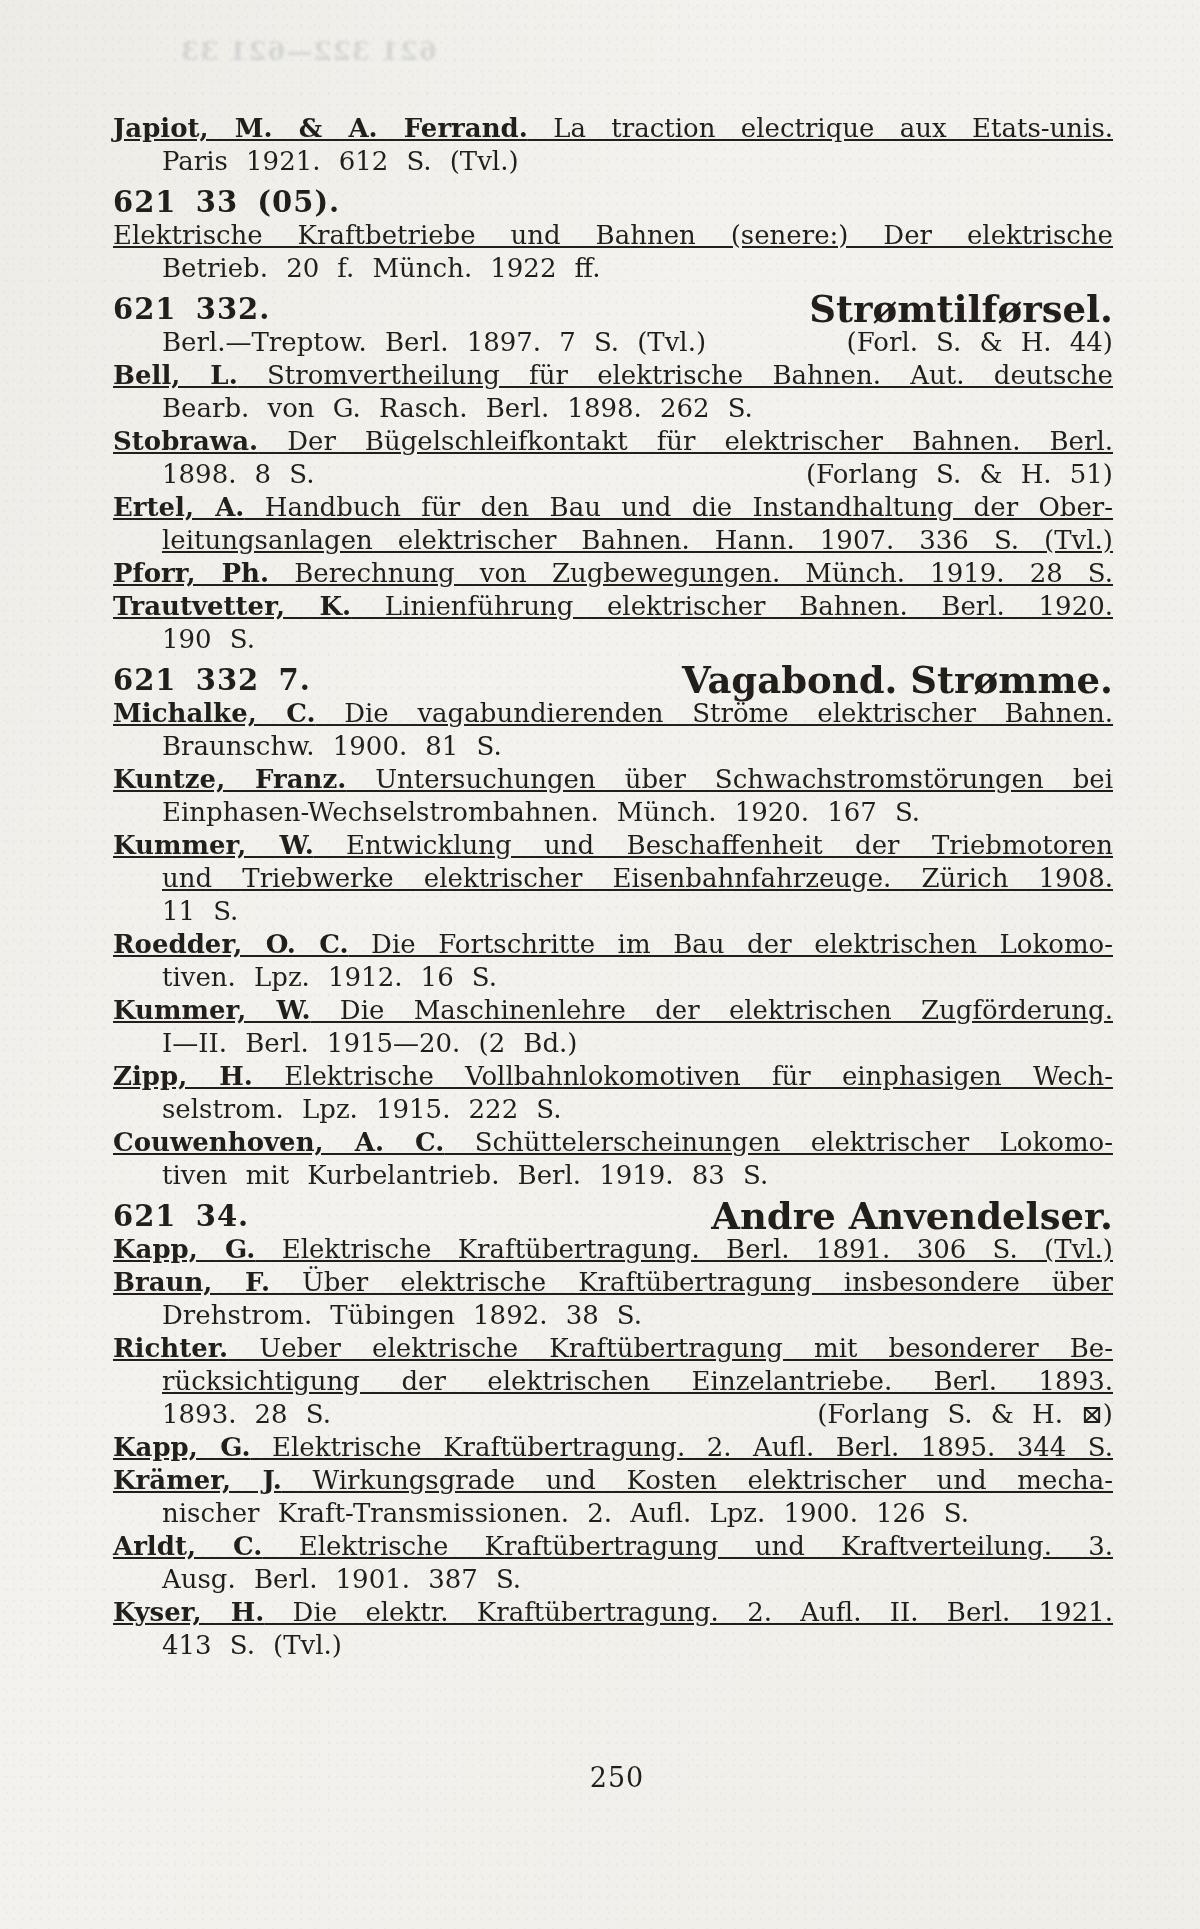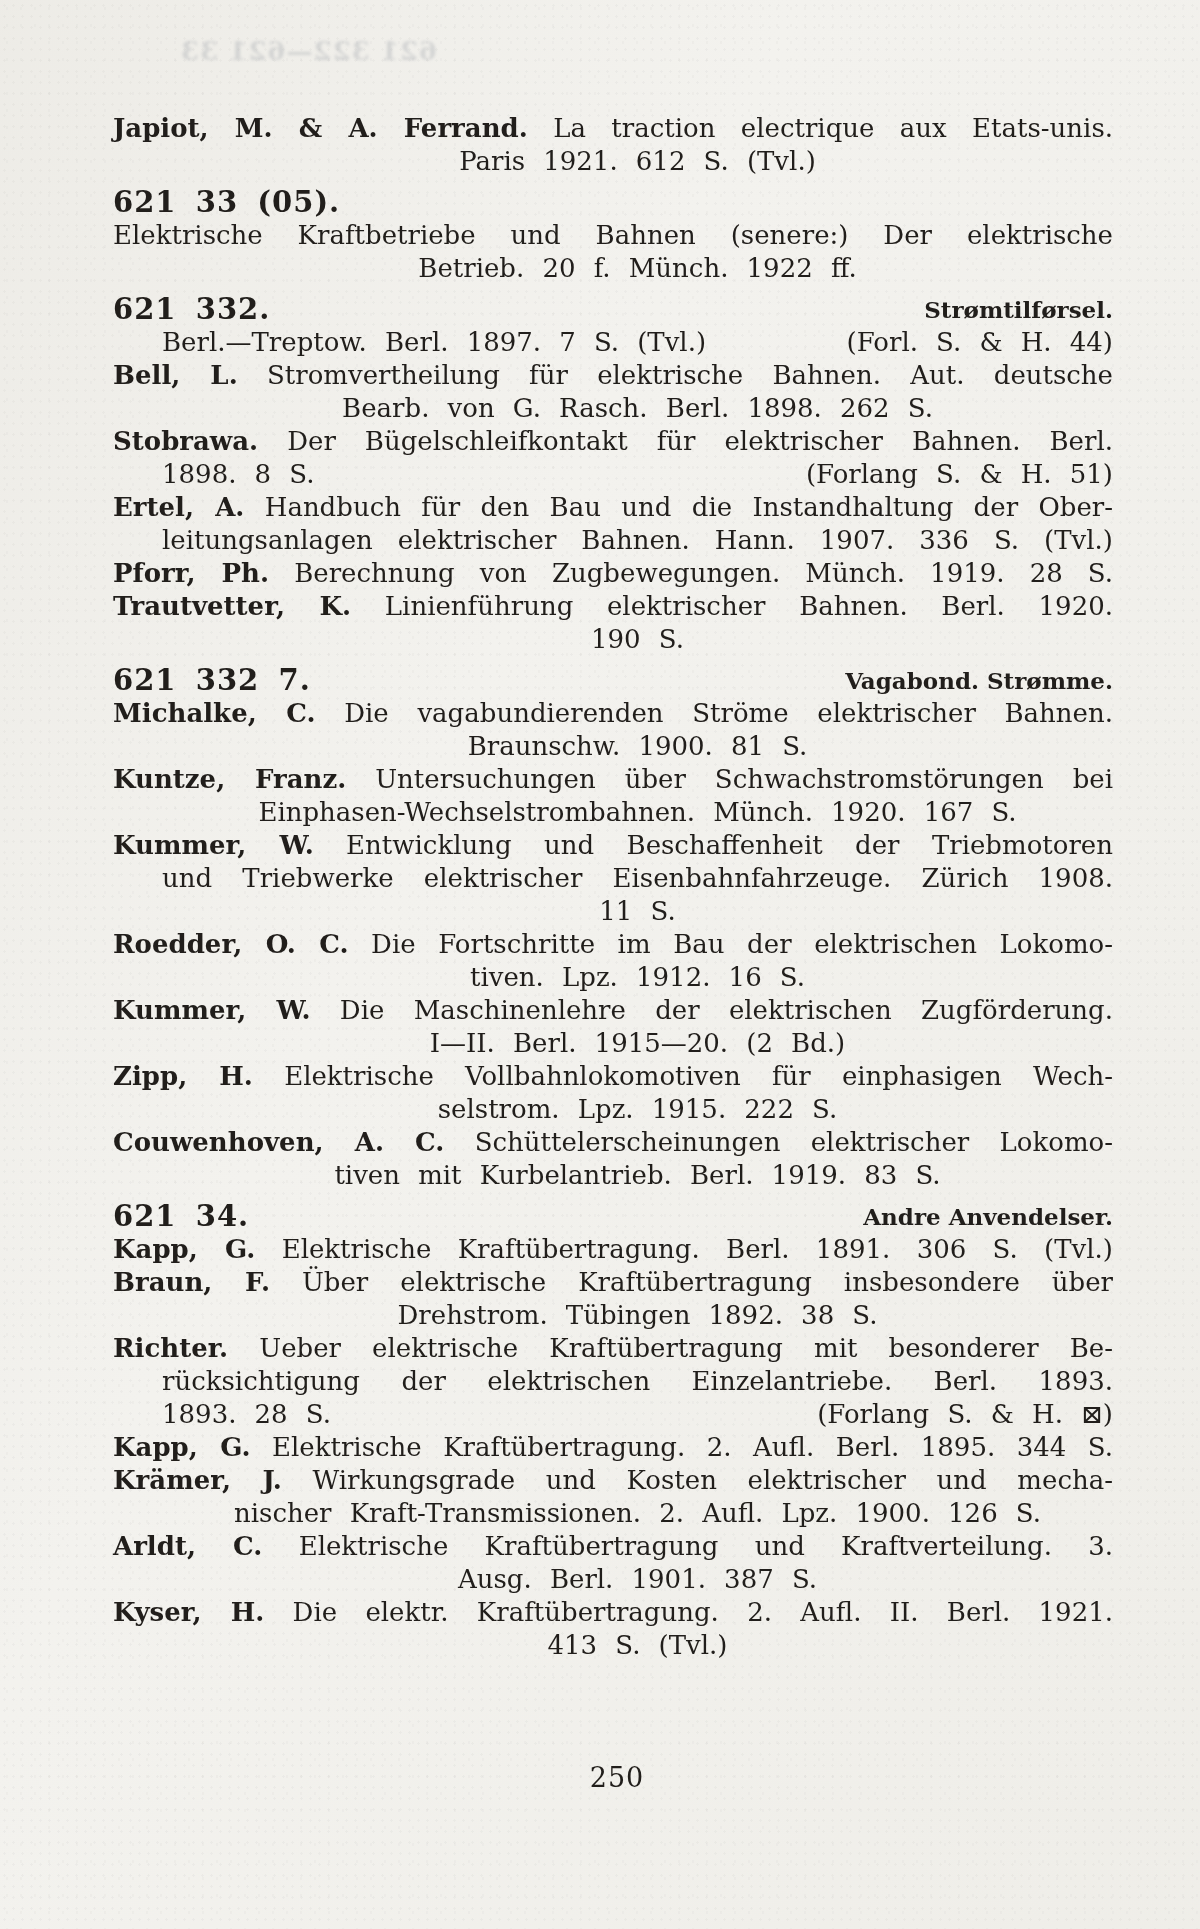--- a/index.html
+++ b/index.html
@@ -42,22 +42,23 @@
     line-height: 33px;
     hyphens: none;
   }
 
   .line { word-spacing: 0.38em; }
   .line.just {
     text-align: justify;
     text-align-last: justify;
     -moz-text-align-last: justify;
     word-spacing: 0.06em;
-  }
-  .line.ind { padding-left: 49px; text-align: center; }
+    text-decoration: underline;
+  }
+  .line.ind { padding-left: 49px; }
   .line.split {
     display: flex;
     justify-content: space-between;
     word-spacing: 0.38em;
   }
   .b { font-weight: bold; }
 
   .section-row {
     display: flex;
     justify-content: space-between;
@@ -65,21 +66,21 @@
     margin-top: 8px;
   }
   .sec-num {
     font-weight: bold;
     font-size: 29px;
     letter-spacing: 1px;
     word-spacing: 0.28em;
   }
   .sec-head {
     font-weight: bold;
-    font-size: 23px;
+    font-size: 37px;
   }
 
   .pagenum {
     position: absolute;
     left: 117px;
     top: 1762px;
     width: 1000px;
     text-align: center;
     font-size: 27px;
     letter-spacing: 1px;

